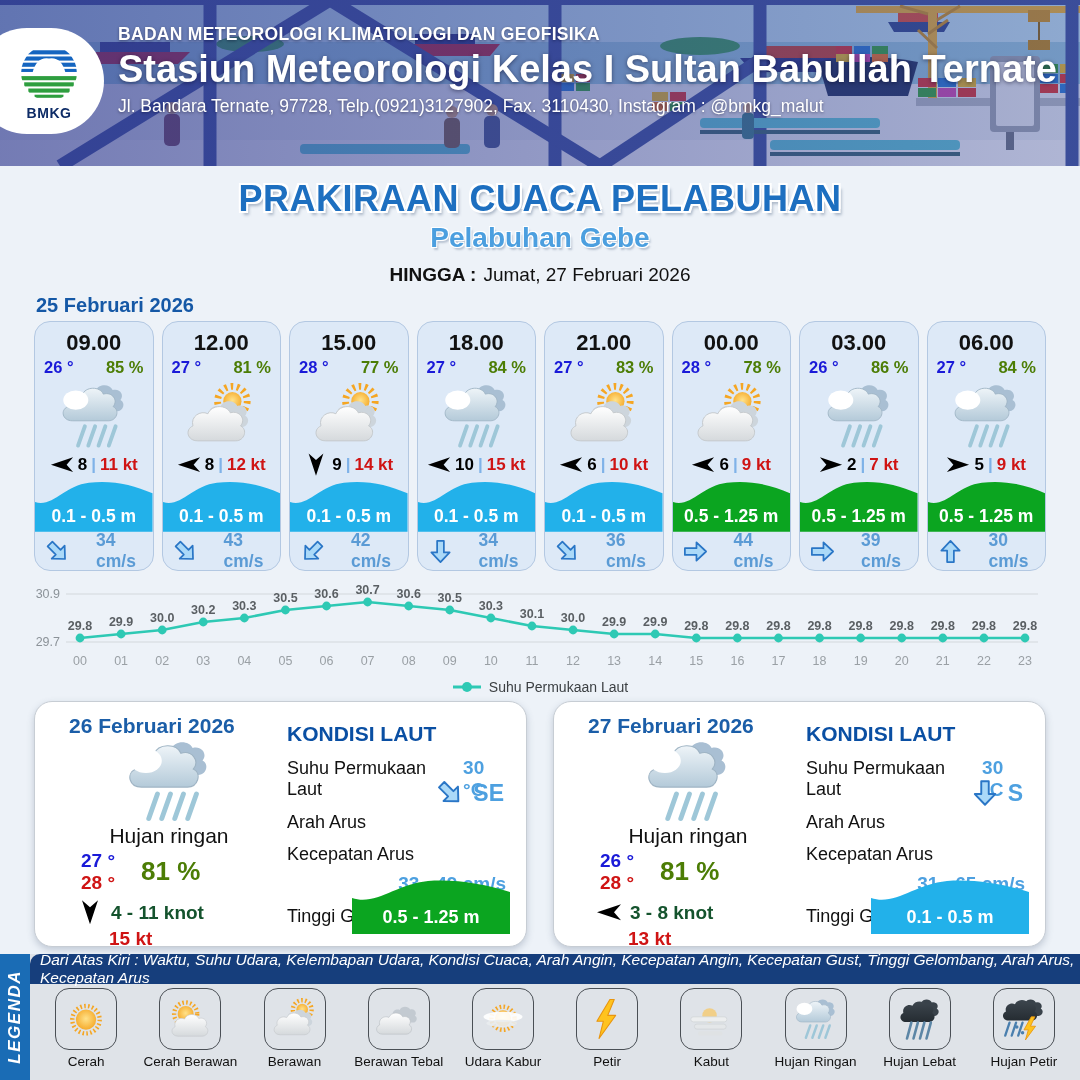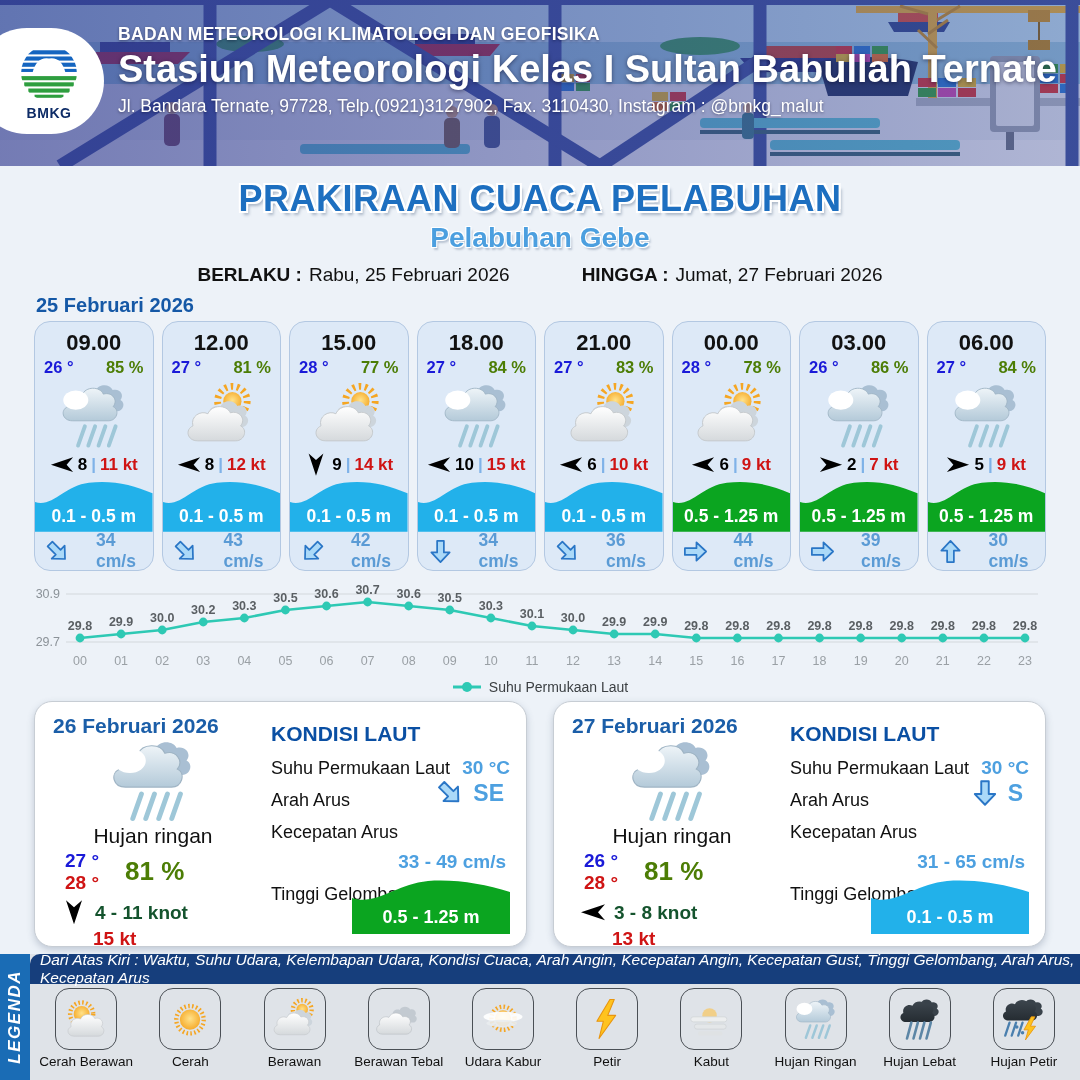--- a/index.html
+++ b/index.html
@@ -51,21 +51,21 @@
   .fc-current { height:38px; display:flex; align-items:center; gap:25px; padding-left:9px;
     font-weight:bold; font-size:17.5px; color:#5b9bd5; }
   .cur-arrow { display:inline-flex; }
   
   .chart-wrap { margin:10px 30px 0 30px; position:relative; }
   .chart-legend { display:flex; align-items:center; justify-content:center; gap:7px;
     font-size:14px; color:#3c4043; margin-top:0px; }
   
   .daycards-row { display:flex; gap:26px; margin:6px 34px 0 34px; }
   .day-card { flex:1; height:246px; background:#fff; border:1.5px solid #c7cdd4; border-radius:18px;
-    box-shadow:0 3px 7px rgba(60,80,110,.25); display:flex; padding:12px 16px 12px 18px; position:relative; }
+    box-shadow:0 3px 7px rgba(60,80,110,.25); display:flex; padding:12px 16px 12px 34px; position:relative; }
   .dc-left { width:200px; display:flex; flex-direction:column; }
   .dc-date { font-size:21px; font-weight:bold; color:#1b5ea8; }
   .dc-icon { height:86px; display:flex; justify-content:center; margin-top:-2px; }
   .dc-cond { font-size:21px; color:#111; text-align:center; margin-top:2px; }
   .dc-temp-row { display:flex; align-items:center; margin-top:2px; }
   .dc-temps { display:flex; flex-direction:column; margin-left:12px; line-height:1.15; }
   .dc-tmin { color:#1a1ad8; font-weight:bold; font-size:19px; }
   .dc-tmax { color:#cf1414; font-weight:bold; font-size:19px; }
   .dc-hum { color:#4c7d05; font-weight:bold; font-size:26px; margin-left:26px; }
   .dc-wind { display:flex; align-items:center; gap:8px; margin:8px 0 0 8px;
@@ -251,23 +251,20 @@
   <div class="header-text">
     <div class="hdr-line1">BADAN METEOROLOGI KLIMATOLOGI DAN GEOFISIKA</div>
     <div class="hdr-line2">Stasiun Meteorologi Kelas I Sultan Babullah Ternate</div>
     <div class="hdr-line3">Jl. Bandara Ternate, 97728, Telp.(0921)3127902, Fax. 3110430, Instagram : @bmkg_malut</div>
   </div>
 </div>
 
 <div class="main-title">PRAKIRAAN CUACA PELABUHAN</div>
 <div class="sub-title">Pelabuhan Gebe</div>
 <div class="validity">
-  <div>
-    <b>BERLAKU :</b><span class="v-val">Rabu, 25 Februari 2026</span>
-  </div>
   <div>
     <b>HINGGA :</b><span class="v-val">Jumat, 27 Februari 2026</span>
   </div>
 </div>
 
 <div class="day1-date">25 Februari 2026</div>
 <div class="cards-row" id="cards-row">
     <div class="fc-card">
     <div class="fc-time">09.00</div>
     <div class="fc-th">
@@ -856,37 +853,37 @@
 
 <div class="legend">
   <div class="legend-strip">
     <span>LEGENDA</span>
   </div>
   <div class="legend-note">Dari Atas Kiri : Waktu, Suhu Udara, Kelembapan Udara, Kondisi Cuaca, Arah Angin, Kecepatan Angin, Kecepatan Gust, Tinggi Gelombang, Arah Arus, Kecepatan Arus</div>
   <div class="legend-items" id="legend-items">
       <div class="legend-item">
     <div class="legend-box">
           <svg width="52" height="48" viewBox="0 0 72 62">
+            <circle cx="36" cy="32" r="14" fill="url(#gradSun)"></circle>
+            <circle cx="36" cy="32" r="19" fill="none" stroke="#f5a623" stroke-width="6" stroke-dasharray="2.2 3.2"></circle>
+          </svg>
+        </div>
+    <div class="legend-label">Cerah</div>
+  </div>
+      <div class="legend-item">
+    <div class="legend-box">
+          <svg width="52" height="48" viewBox="0 0 72 62">
             <circle cx="30" cy="24" r="11" fill="url(#gradSun)"></circle>
             <circle cx="30" cy="24" r="16" fill="none" stroke="#f5a623" stroke-width="6" stroke-dasharray="2.2 3.2"></circle>
             <g transform="translate(8,22) scale(.82)">
               <path d="M14 40 C3 40 0 28 9 24 C6 14 17 7 25 11 C29 1 45 1 49 10 C59 7 66 17 60 24 C68 28 64 40 55 40 Z" fill="url(#gradCloudWhite)" stroke="#c3c7cb" stroke-width="1"></path>
             </g>
           </svg>
         </div>
     <div class="legend-label">Cerah Berawan</div>
-  </div>
-      <div class="legend-item">
-    <div class="legend-box">
-          <svg width="52" height="48" viewBox="0 0 72 62">
-            <circle cx="36" cy="32" r="14" fill="url(#gradSun)"></circle>
-            <circle cx="36" cy="32" r="19" fill="none" stroke="#f5a623" stroke-width="6" stroke-dasharray="2.2 3.2"></circle>
-          </svg>
-        </div>
-    <div class="legend-label">Cerah</div>
   </div>
       <div class="legend-item">
     <div class="legend-box">
           <svg width="52" height="48" viewBox="0 0 72 62">
             <circle cx="46" cy="18" r="8" fill="url(#gradSun)"></circle>
             <circle cx="46" cy="18" r="13" fill="none" stroke="#f5a623" stroke-width="6" stroke-dasharray="2.2 3.2"></circle>
             <g transform="translate(20,16) scale(.62)">
               <path d="M14 40 C3 40 0 28 9 24 C6 14 17 7 25 11 C29 1 45 1 49 10 C59 7 66 17 60 24 C68 28 64 40 55 40 Z" fill="#cdd5dc"></path>
             </g>
             <g transform="translate(4,20) scale(.82)">

